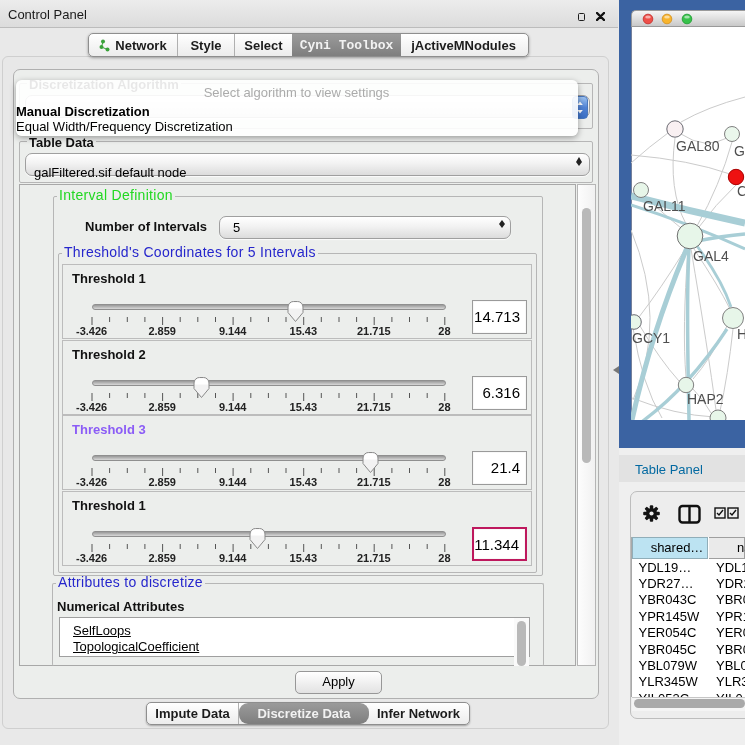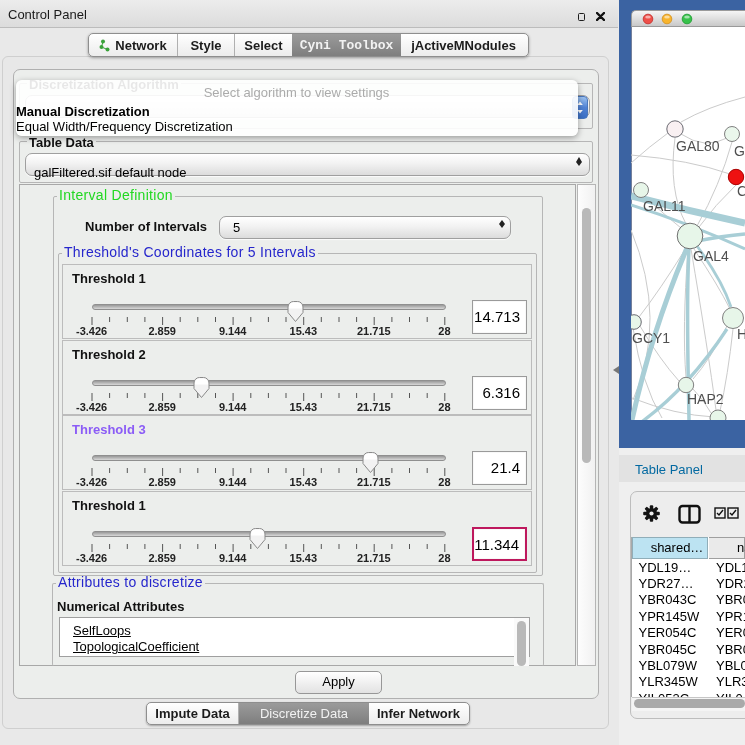--- a/index.html
+++ b/index.html
@@ -249,21 +249,21 @@
 <div class="abs" style="left:59px;top:617px;width:471px;height:40px;background:#fff;border:1px solid #9f9f9f;box-sizing:border-box;overflow:hidden;text-decoration:underline;">
   <div style="margin:5px 0 0 13px;font-size:13px;line-height:16.4px;color:#000;">SelfLoops<br>TopologicalCoefficient<br>BetweennessCentrality</div>
 </div>
 <div class="abs" style="left:514px;top:618px;width:15px;height:48px;background:#fafafa;"></div>
 <div class="abs" style="left:517px;top:621px;width:9px;height:45px;background:#b9b9b9;border-radius:4.5px;"></div>
 
 <div class="abs" style="left:295px;top:671px;width:85px;height:21px;border:1px solid #979797;border-radius:5px;background:linear-gradient(#ffffff,#e2e2e2);text-align:center;font-size:13px;line-height:20px;color:#000;">Apply</div>
 
 <div class="abs" style="left:146px;top:702px;width:322px;height:21px;border:1px solid #8e8e8e;border-radius:5px;background:linear-gradient(#ffffff,#ececec);box-shadow:0 1px 2px rgba(0,0,0,.3);display:flex;overflow:hidden;">
   <div style="width:91px;display:flex;align-items:center;justify-content:center;border-right:1px solid #b0b0b0;font-size:13px;font-weight:bold;color:#1c1c1c;">Impute Data</div>
-  <div style="width:130px;display:flex;align-items:center;justify-content:center;background:linear-gradient(#9b9b9b,#7e7e7e);font-size:13px;font-weight:normal;color:#f2f2f2;">Discretize Data</div>
+  <div style="width:130px;display:flex;align-items:center;justify-content:center;background:linear-gradient(#9b9b9b,#7e7e7e);font-size:13px;font-weight:bold;color:#f2f2f2;border-radius:9px;">Discretize Data</div>
   <div style="width:99px;display:flex;align-items:center;justify-content:center;font-size:13px;font-weight:bold;color:#1c1c1c;">Infer Network</div>
 </div>
 
 <div class="abs" style="left:16px;top:80px;width:562px;height:56px;background:rgba(255,255,255,.9);border-radius:6px;box-shadow:0 2px 6px rgba(0,0,0,.35);z-index:50;"></div>
 <div class="abs" style="left:16px;top:85px;width:561px;text-align:center;font-size:13px;color:#ababab;z-index:51;">Select algorithm to view settings</div>
 <div class="abs bold" style="left:16px;top:103.5px;font-size:13px;color:#000;z-index:51;">Manual Discretization</div>
 <div class="abs" style="left:16px;top:119px;font-size:13px;color:#000;z-index:51;">Equal Width/Frequency Discretization</div>
 
 <div class="abs" style="left:619px;top:0;width:126px;height:448px;background:#3b63a2;"></div>
 <div class="abs" style="left:619px;top:448px;width:126px;height:7px;background:#efefef;"></div>

